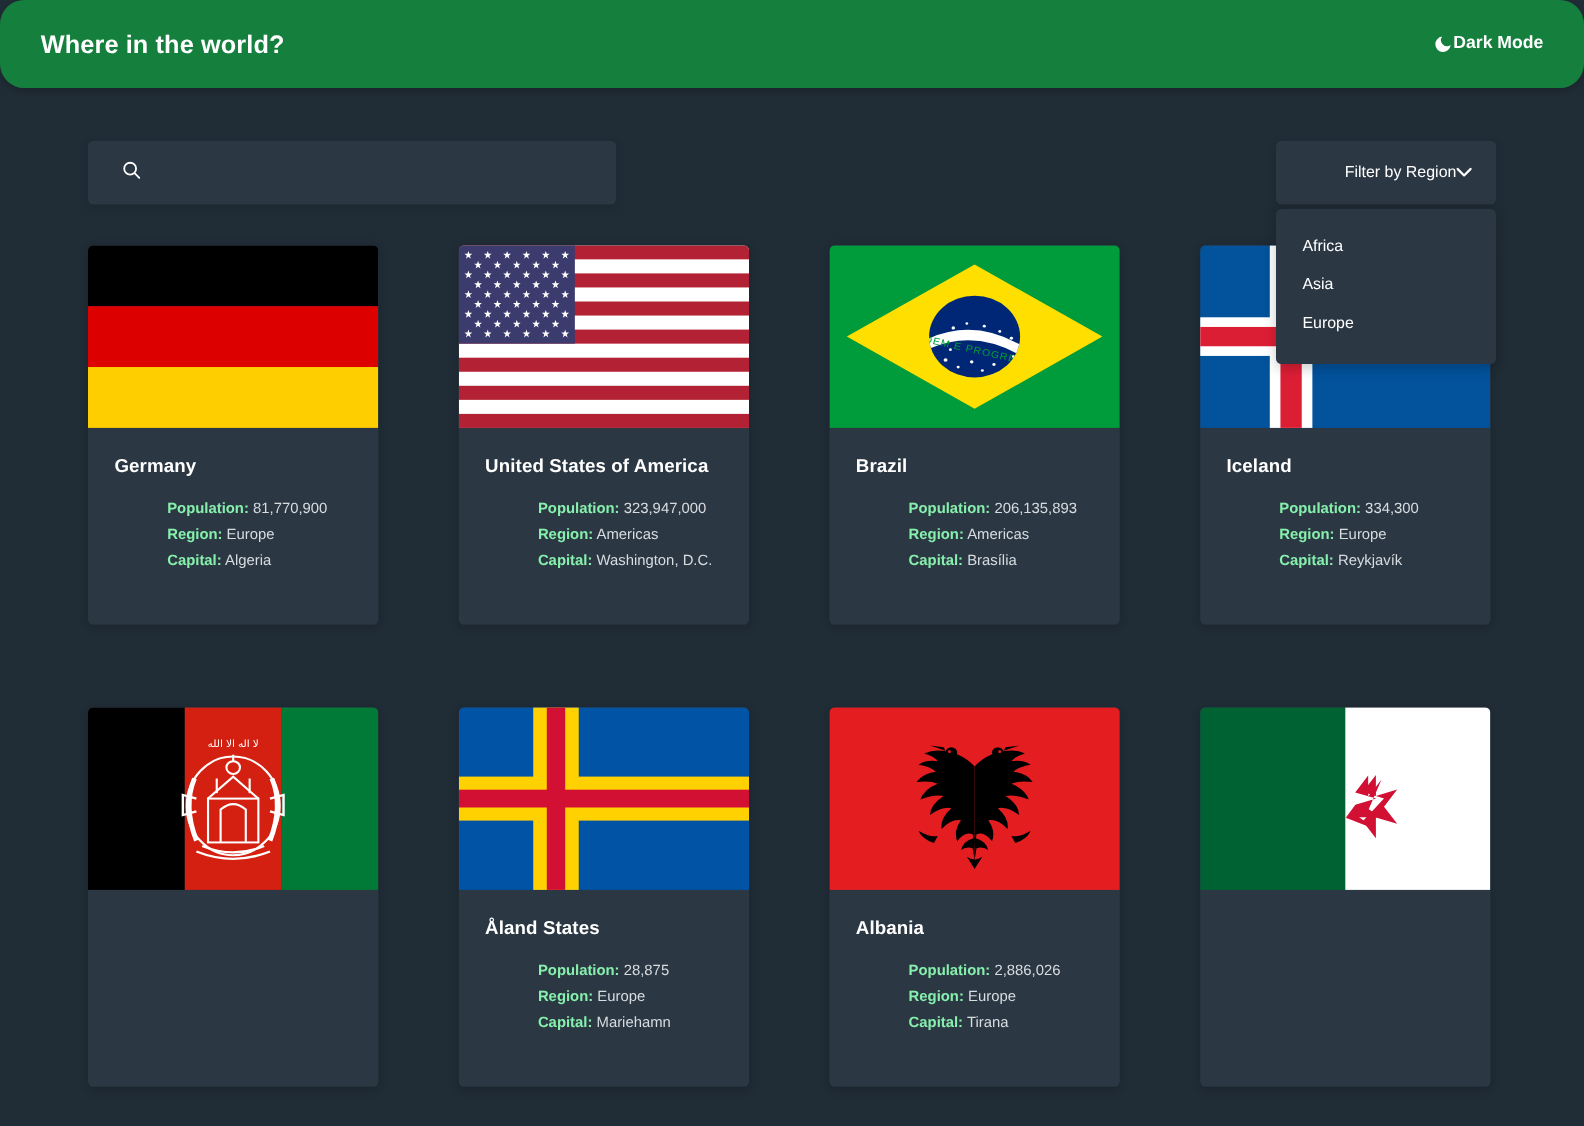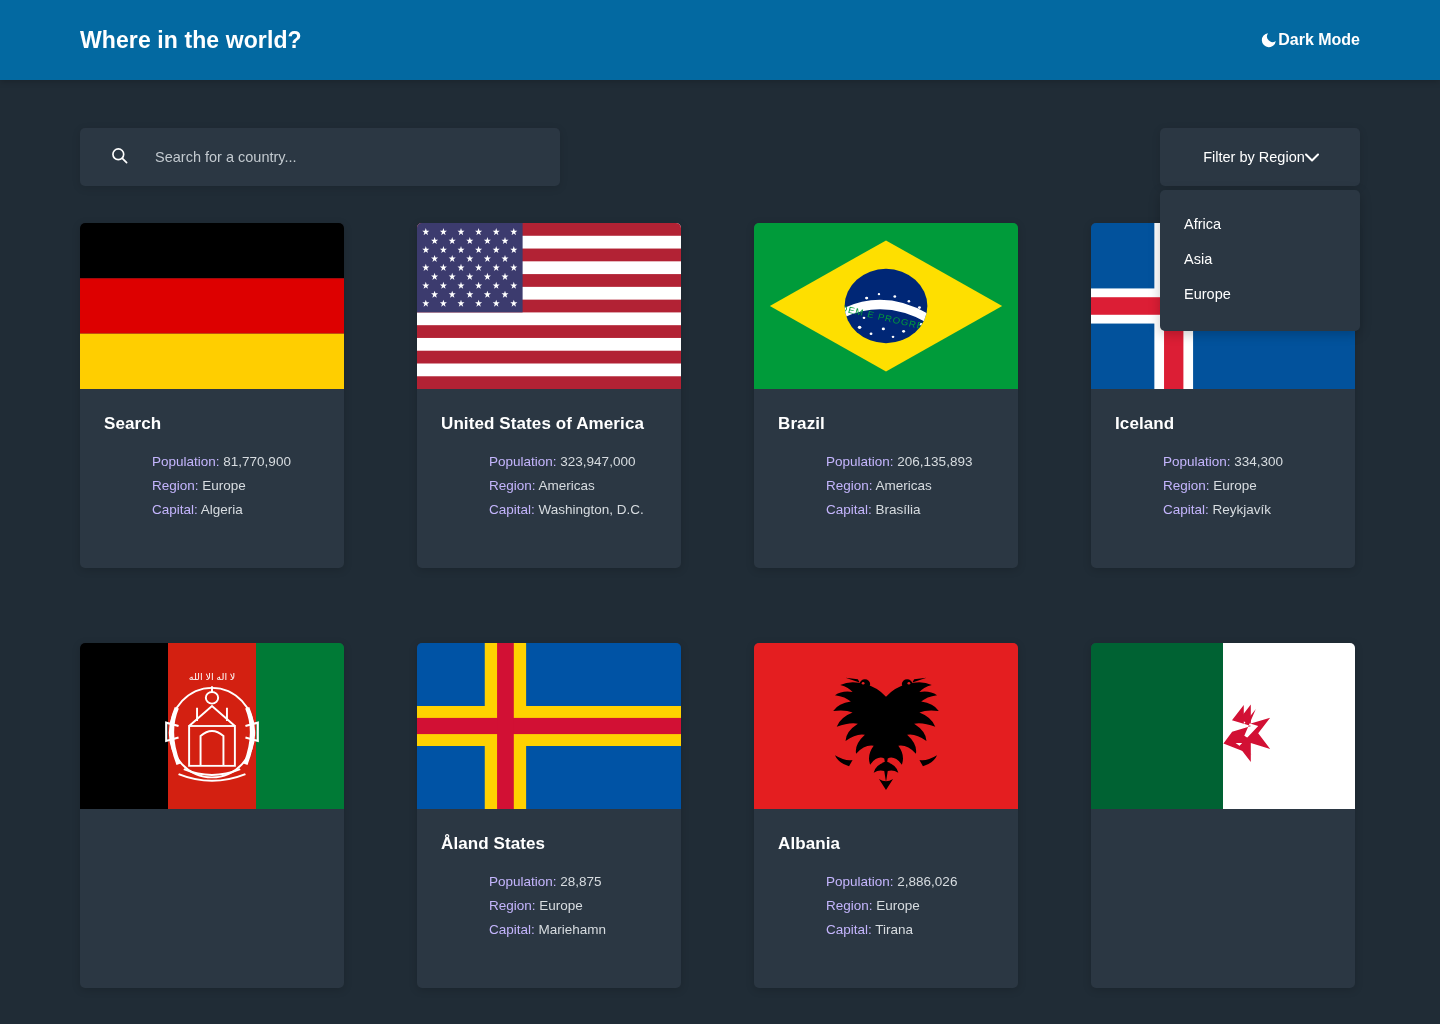--- a/index.html
+++ b/index.html
@@ -6,25 +6,25 @@
   html, body {
     width: 1440px; height: 1024px;
     background: #202c36;
     font-family: "Liberation Sans", sans-serif;
     overflow: hidden;
   }
   .page { position: relative; width: 1440px; height: 1024px; }
 
   
   .header {
-    height: 80px; background: #0369a1;
+    height: 80px; background: #15803d;
     display: flex; align-items: center; justify-content: space-between;
-    padding: 0 80px;
+    padding: 0 37px;
     box-shadow: 0 2px 6px rgba(0,0,0,0.18);
-    position: relative; z-index: 5;
+    position: relative; z-index: 5; border-radius: 22px;
   }
   .site-title {
     color: #ffffff; font-size: 23px; font-weight: bold; letter-spacing: 0.1px;
   }
   .darkmode {
     display: flex; align-items: center; 
     color: #ffffff; font-size: 16px; font-weight: 600; cursor: pointer;
   }
   .moon { width: 18px; height: 18px; display: block; }
 
@@ -45,21 +45,21 @@
   .search-input {
     flex: 1; border: none; outline: none; background: transparent;
     color: #ffffff; font-family: "Liberation Sans", sans-serif;
     font-size: 14.5px; margin-left: 26px;
   }
   .search-input::placeholder { color: #c2c9cf; opacity: 1; }
 
   .filter-wrap { position: relative; width: 200px; }
   .filter-btn {
     width: 200px; height: 58px; background: #2b3743; border-radius: 5px;
-    display: flex; align-items: center; justify-content: center;
+    display: flex; align-items: center; justify-content: flex-end;
     padding: 0 22px 0 24px; color: #ffffff; font-size: 14.5px;
     cursor: pointer; box-shadow: 0 2px 9px rgba(0,0,0,0.12);
     border: none; font-family: "Liberation Sans", sans-serif;
   }
   .chev { width: 14px; height: 9px; flex: none; }
   .filter-menu {
     position: absolute; top: 62px; left: 0;
     width: 200px; background: #2b3743; border-radius: 5px;
     padding: 17px 0 19px 0; z-index: 40;
     box-shadow: 0 3px 12px rgba(0,0,0,0.22);
@@ -82,21 +82,21 @@
   }
   .flag { width: 264px; height: 166px; display: block; background: #2b3743; }
   .card-body { padding: 25px 24px 0 24px; }
   .card-title {
     color: #ffffff; font-size: 17px; font-weight: bold;
     margin-bottom: 16px; letter-spacing: 0.1px;
   }
   .stat {
     color: #d7dce0; font-size: 13.5px; line-height: 24px;
   }
-  .stat b { color: #c4b5fd; font-weight: normal; padding-left: 48px; }
+  .stat b { color: #86efac; font-weight: bold; padding-left: 48px; }
 
   
   .card.under { position: relative; z-index: 1; }
 </style>
 </head>
 <body>
 
 <div class="page">
 
   <div class="header">
@@ -113,21 +113,20 @@
 
   <div class="controls">
 
     <div class="search-box">
       <span>
         <svg class="search-icon" viewBox="0 0 24 24" aria-hidden="true">
           <circle cx="10.5" cy="10.5" r="6.8" fill="none" stroke="#ffffff" stroke-width="2.1"></circle>
           <line x1="15.6" y1="15.6" x2="21" y2="21" stroke="#ffffff" stroke-width="2.1" stroke-linecap="round"></line>
         </svg>
       </span>
-      <input class="search-input" type="text" placeholder="Search for a country..." style="">
     </div>
 
     <div class="filter-wrap">
       <button class="filter-btn">
         <span>Filter by Region</span>
         <span>
           <svg class="chev" viewBox="0 0 14 9" aria-hidden="true">
             <polyline points="1,1.5 7,7.5 13,1.5" fill="none" stroke="#ffffff" stroke-width="2" stroke-linecap="round" stroke-linejoin="round"></polyline>
           </svg>
         </span>
@@ -144,21 +143,21 @@
 
     <div class="card">
       <span>
         <svg class="flag" viewBox="0 0 300 180" preserveAspectRatio="none">
           <rect width="300" height="60" y="0" fill="#000000"></rect>
           <rect width="300" height="60" y="60" fill="#dd0000"></rect>
           <rect width="300" height="60" y="120" fill="#ffce00"></rect>
         </svg>
       </span>
       <div class="card-body">
-        <div class="card-title">Search</div>
+        <div class="card-title">Germany</div>
         <div class="stat"><b>Population:</b> <span>81,770,900</span></div>
         <div class="stat"><b>Region:</b> <span>Europe</span></div>
         <div class="stat"><b>Capital:</b> <span>Algeria</span></div>
       </div>
     </div>
 
     <div class="card">
       <span>
         <svg class="flag" viewBox="0 0 300 180" preserveAspectRatio="none">
           <rect width="300" height="180" fill="#ffffff"></rect>

